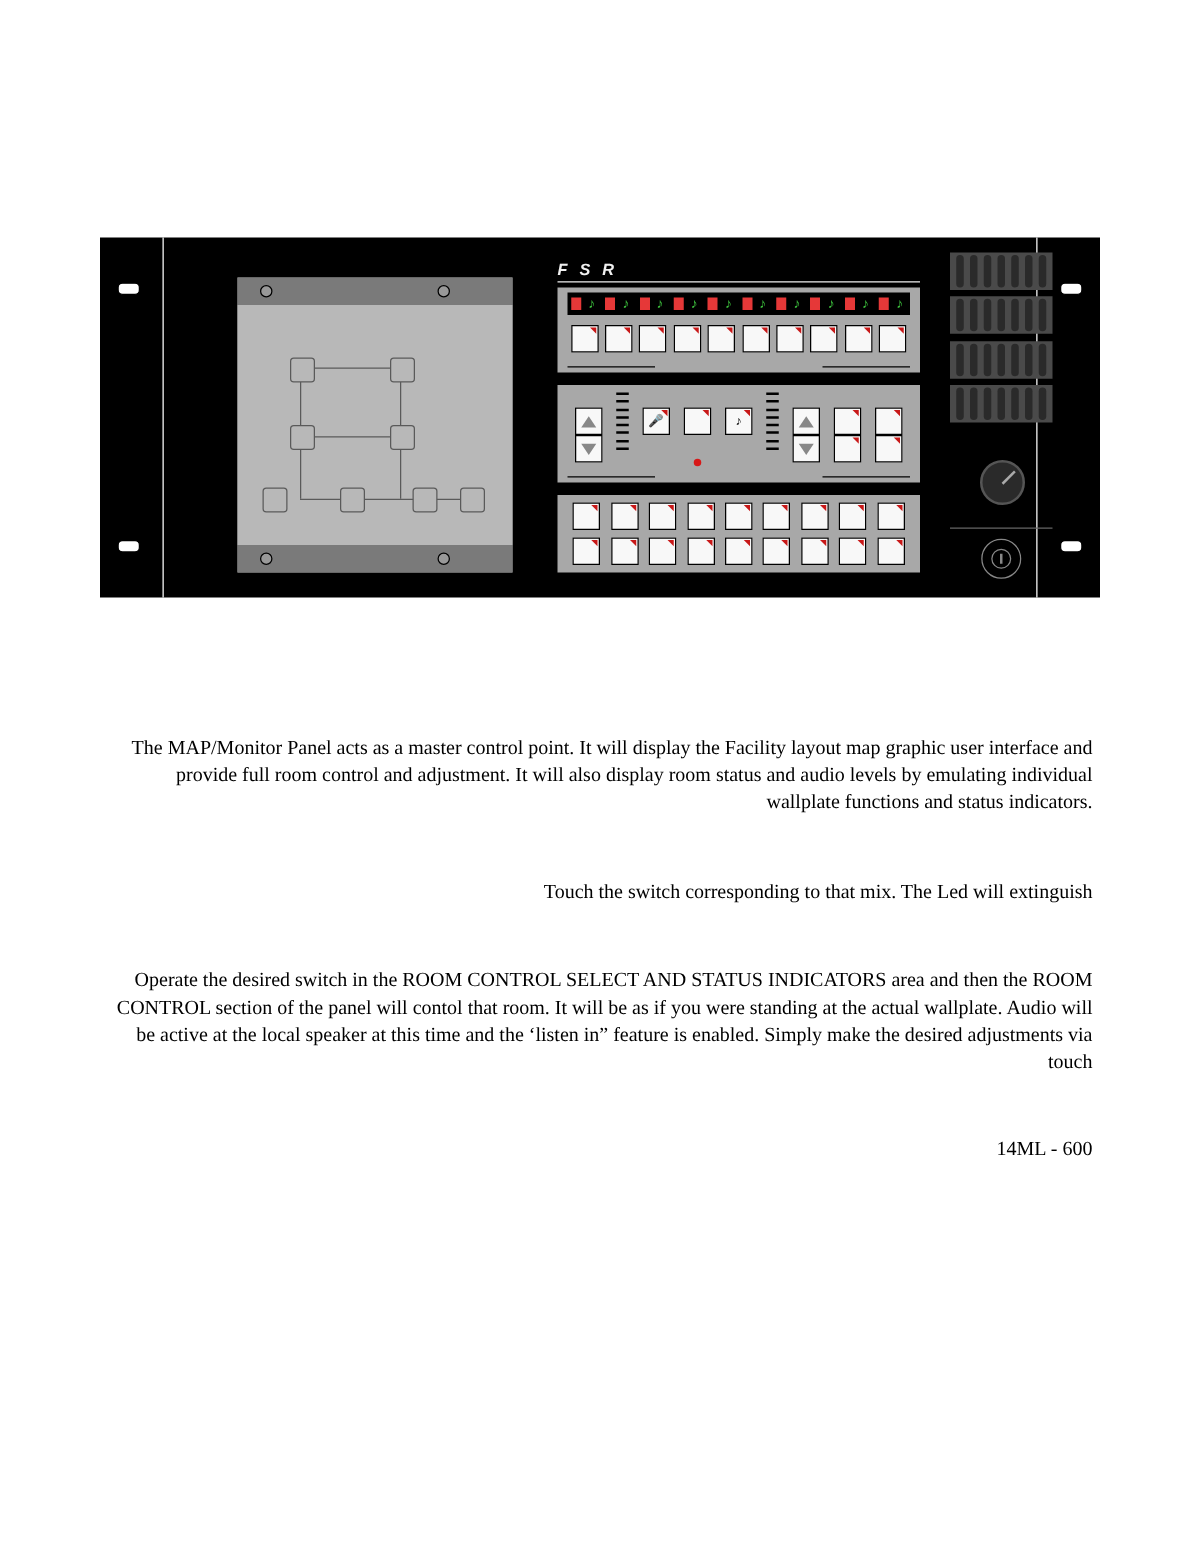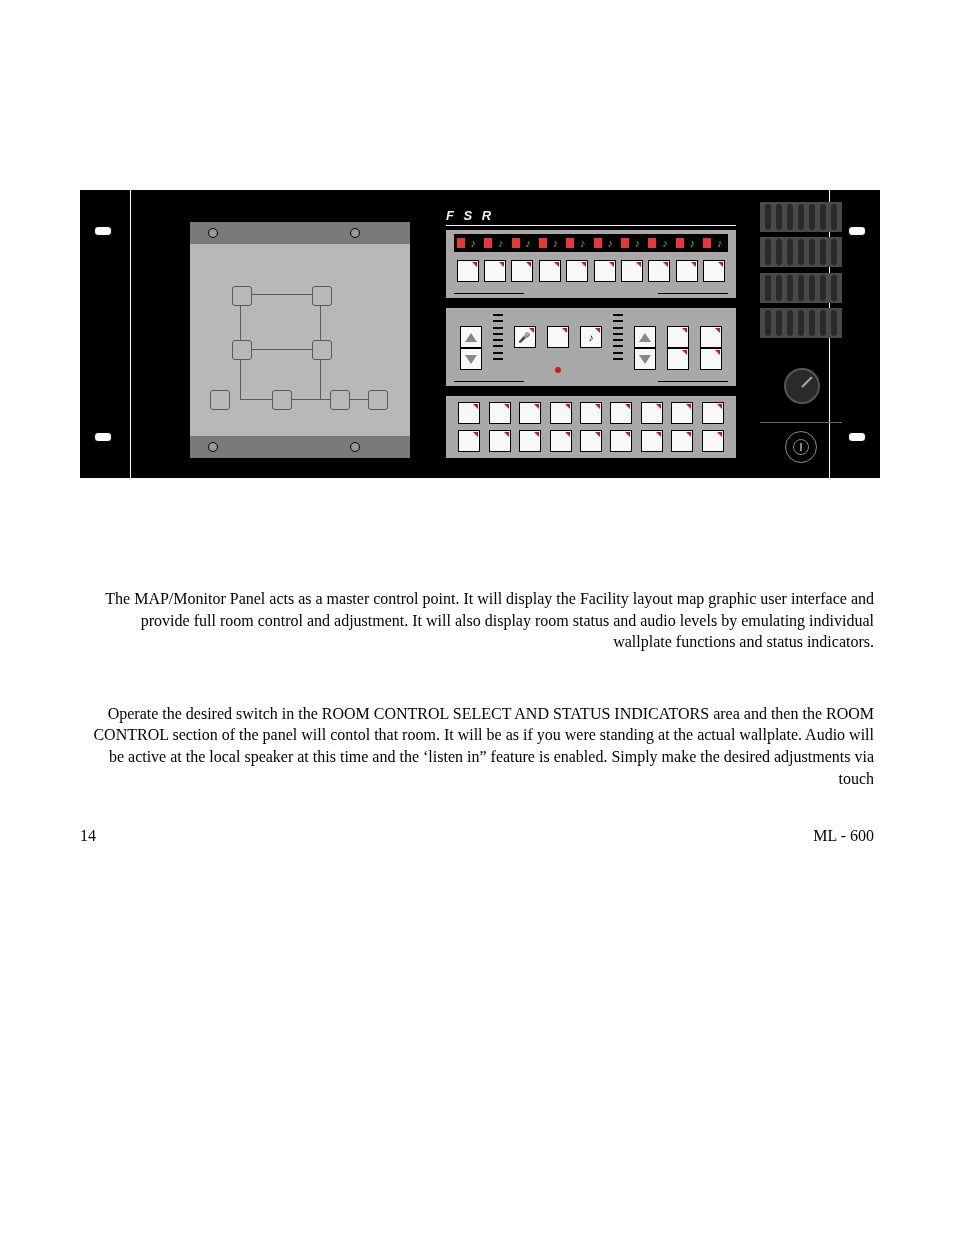--- a/index.html
+++ b/index.html
@@ -270,22 +270,22 @@
     height: 8px;
     background: #888;
   }
   .text-block {
     margin: 0 0 50px 0;
     line-height: 1.35;
     text-align: right;
   }
   .footer {
     display: flex;
-    justify-content: space-between;
-    margin-top: 38px;
+    justify-content: flex-end;
+    margin-top: 50px;
     font-size: 16px;
   }
 </style>
 </head>
 <body>
 
 <div class="page">
 
   <div class="figure">
     <div class="rack">
@@ -499,20 +499,21 @@
       </div>
 
     </div>
   </div>
 
   <div style="height:110px;"></div>
 
   <p class="text-block">The MAP/Monitor Panel acts as a master control point. It will display the Facility layout map graphic user interface and provide full room control and adjustment.  It will also display room status and audio levels by emulating individual wallplate functions and status indicators.</p>
 
 
+  <p class="text-block">Touch the switch corresponding to that mix. The Led will extinguish</p>
 
   <p class="text-block" style="margin-bottom:0;">Operate the desired switch in the ROOM CONTROL SELECT AND STATUS INDICATORS area and then the ROOM CONTROL section of the panel will contol that room. It will be as if you were standing at the actual wallplate. Audio will be active at the local speaker at this time and the ‘listen in” feature is enabled.  Simply make the desired adjustments via touch</p>
 
   <div class="footer">
     <span>14</span>
     <span>ML - 600</span>
   </div>
 
 </div>
 

